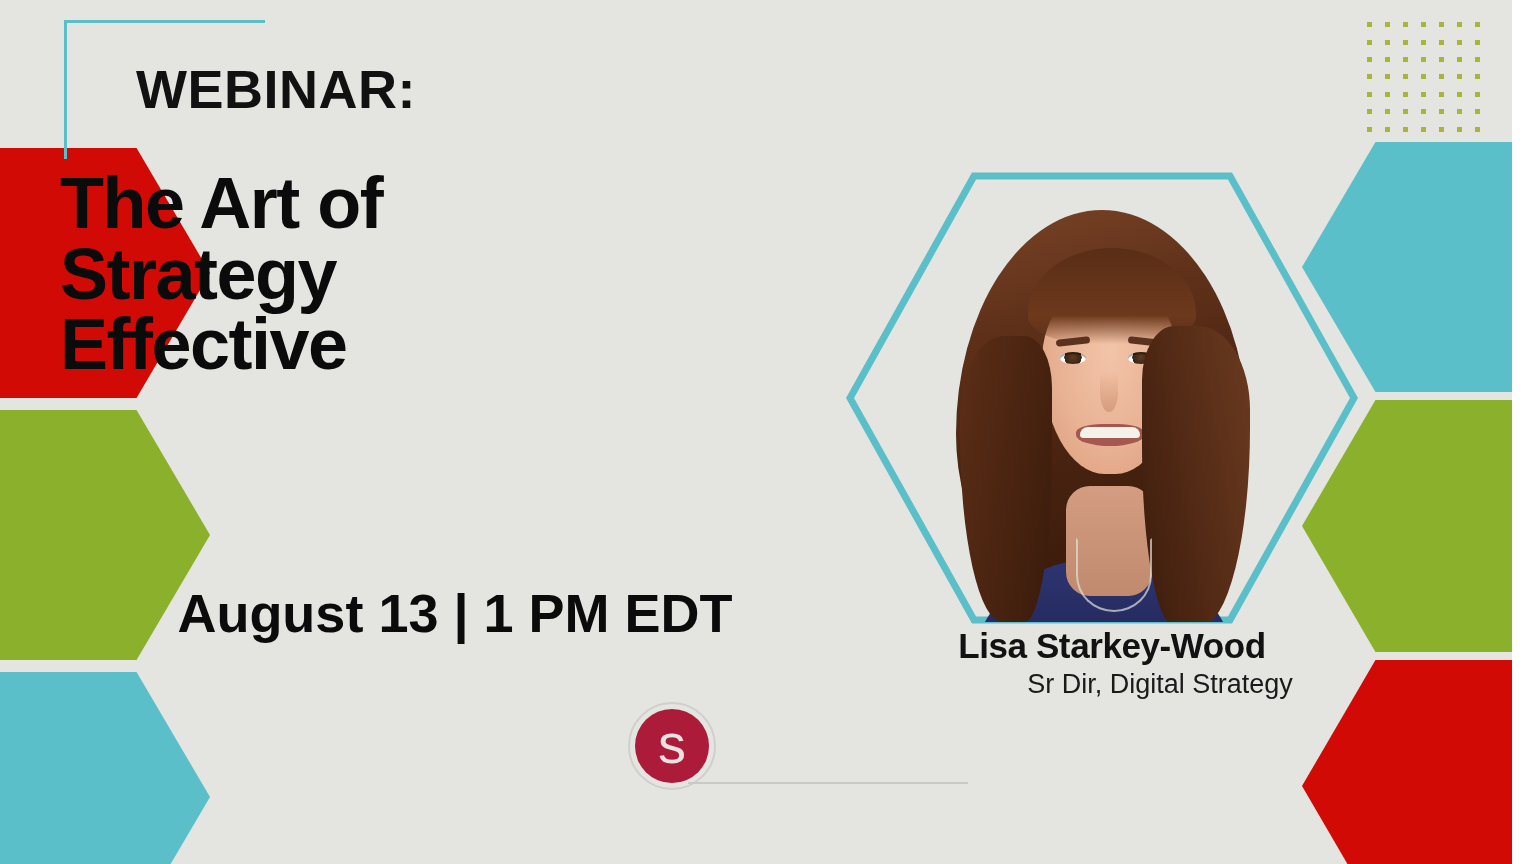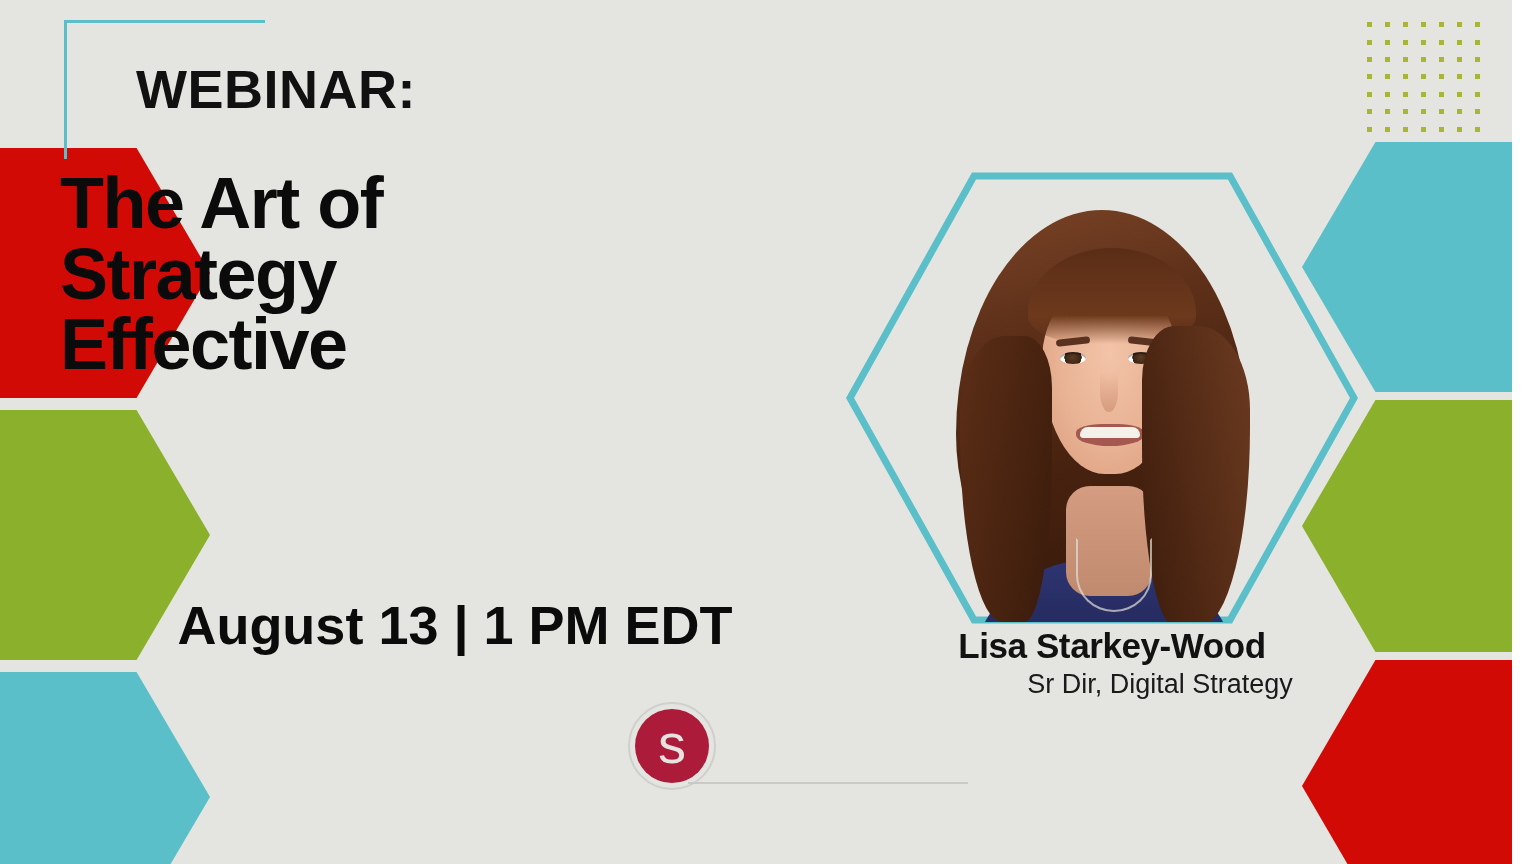--- a/index.html
+++ b/index.html
@@ -96,21 +96,20 @@
     position: absolute;
     left: 60px;
     top: 586px;
     width: 790px;
     text-align: center;
     font-size: 54px;
     font-weight: 700;
     letter-spacing: 0px;
     color: #0b0b0b;
     line-height: 1;
-    margin-top: 12px;
   }
 
   
   .logo {
     position: absolute;
     left: 628px;
     top: 702px;
     display: flex;
     align-items: center;
   }

